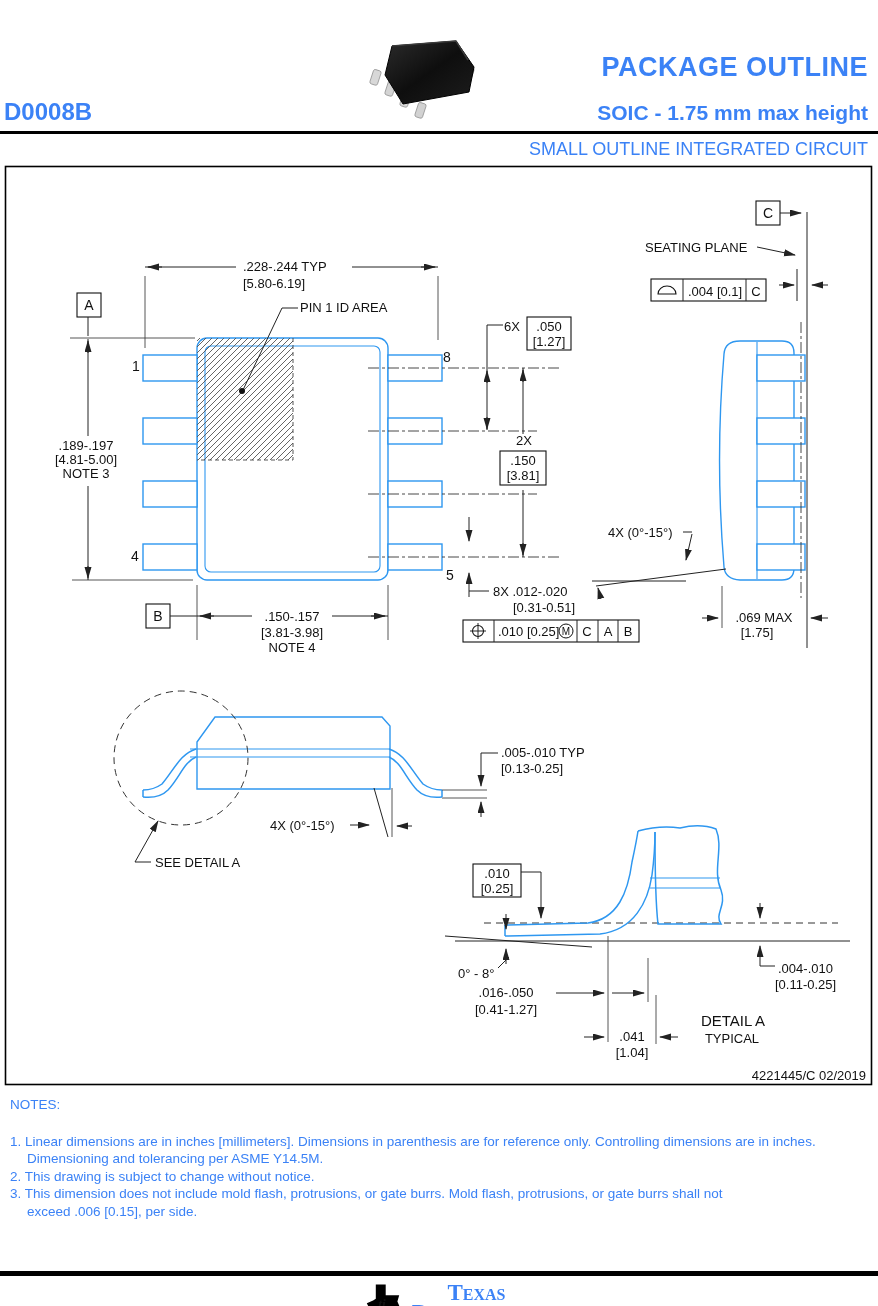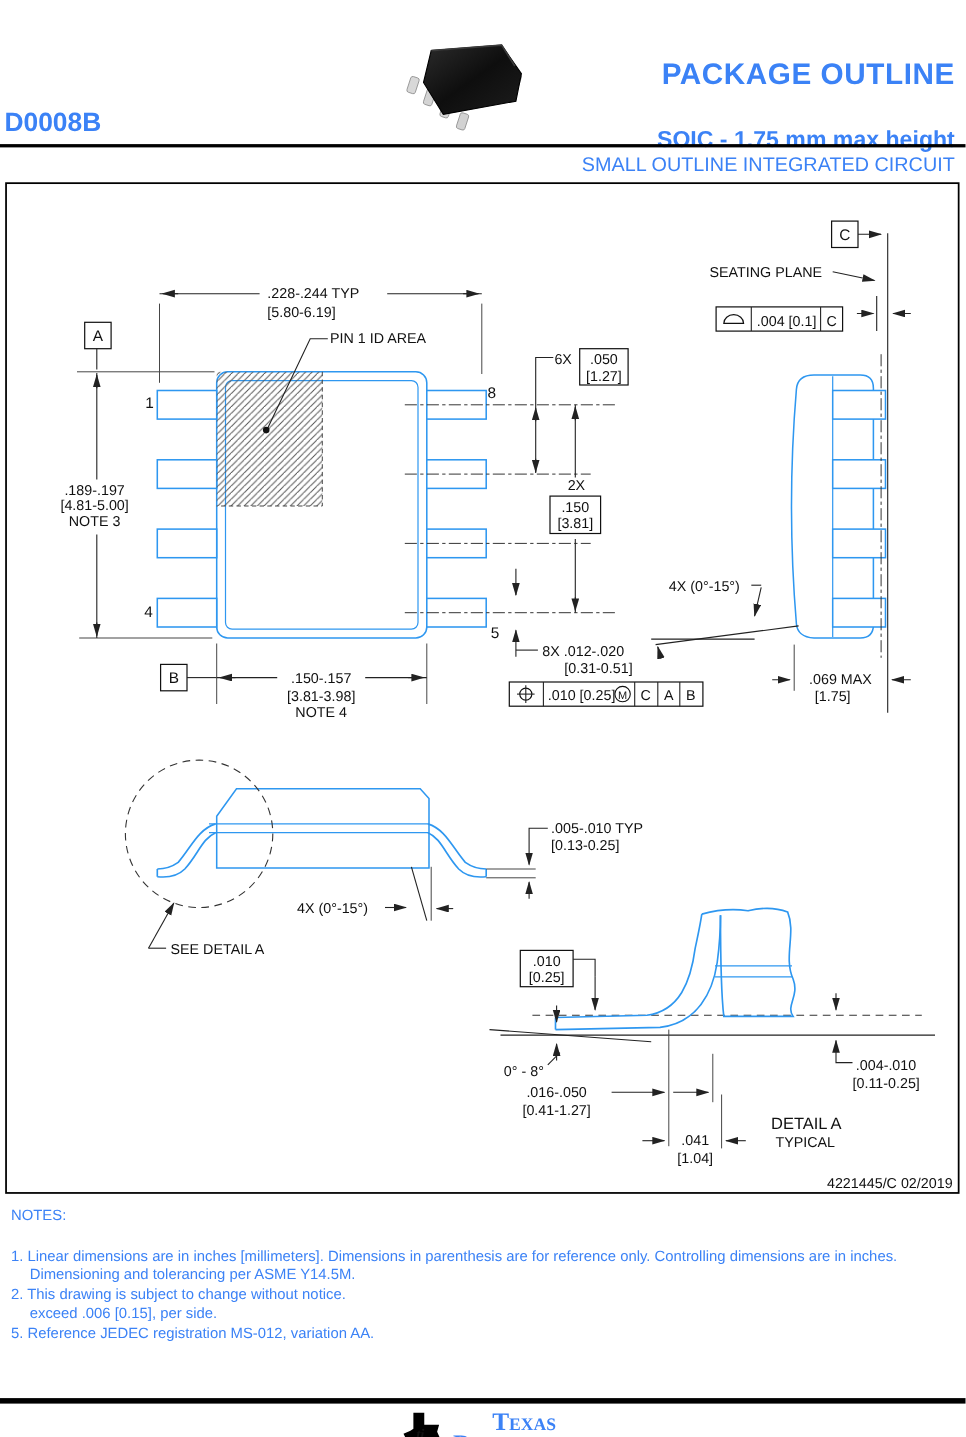--- a/index.html
+++ b/index.html
@@ -1,21 +1,21 @@
 <!DOCTYPE html>
 <html><head>
 <meta charset="utf-8">
 <style>
   html,body{margin:0;padding:0;background:#fff;}
   .page{position:relative;width:878px;height:1306px;background:#fff;overflow:hidden;
         font-family:"Liberation Sans",sans-serif;color:#3b82f6;margin-top:40px;}
   .abs{position:absolute;}
   .hdr-title{top:12px;right:10px;font-size:27px;font-weight:bold;letter-spacing:.5px;}
   .hdr-part{top:58px;left:4px;font-size:24px;font-weight:bold;}
-  .hdr-sub{top:76px;right:10px;font-size:21px;font-weight:bold;}
+  .hdr-sub{top:61px;right:10px;font-size:21px;font-weight:bold;}
   .hdr-rule{top:91px;left:0;width:878px;height:3px;background:#000;}
   .hdr-cat{top:99px;right:10px;font-size:18px;}
   svg text{font-family:"Liberation Sans",sans-serif;font-size:13px;fill:#111;}
   svg .tm{text-anchor:middle}
   svg .te{text-anchor:end}
   svg .big{font-size:14px}
   svg .ttl{font-size:15px}
   .dl{stroke:#222;stroke-width:1;fill:none}
   .thin{stroke:#444;stroke-width:.9;fill:none}
   .bl{stroke:#2E97F0;stroke-width:1.5;fill:none}
@@ -324,22 +324,22 @@
     </g>
 
     <text x="866" y="1040" class="te">4221445/C   02/2019</text>
   </svg>
 
   <div class="notes">
     <div class="notes-heading">NOTES:</div>
     <div class="note-line">1. Linear dimensions are in inches [millimeters]. Dimensions in parenthesis are for reference only. Controlling dimensions are in inches.</div>
     <div class="note-line indent">Dimensioning and tolerancing per ASME Y14.5M.</div>
     <div class="note-line">2. This drawing is subject to change without notice.</div>
+    <div class="note-line">3. This dimension does not include mold flash, protrusions, or gate burrs. Mold flash, protrusions, or gate burrs shall not</div>
     <div class="note-line indent">exceed .006 [0.15], per side.</div>
-    <div class="note-line">5. Reference JEDEC registration MS-012, variation AA.</div>
   </div>
 
   <div class="footer-bar"></div>
   <div class="footer">
     <div class="ti-row">
       <svg width="36" height="46" viewBox="0 0 40 50">
         <path d="M12,1 L23,1 L23,13 L38,13 L36,20 L39,27 L33,36 L26,38 L23,47 L17,45 L15,37 L6,30 L2,22 L9,19 L12,17 Z" fill="#000"></path>
         <text x="19" y="27" text-anchor="middle" fill="#fff" style="font:italic bold 15px 'Liberation Serif',serif">ti</text>
       </svg>
       <div class="ti-words">

